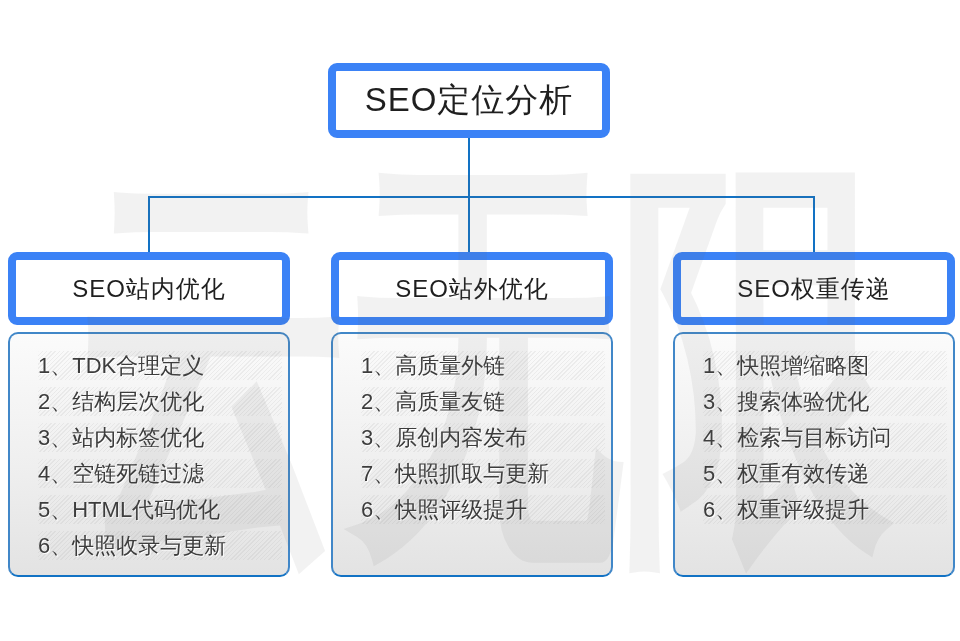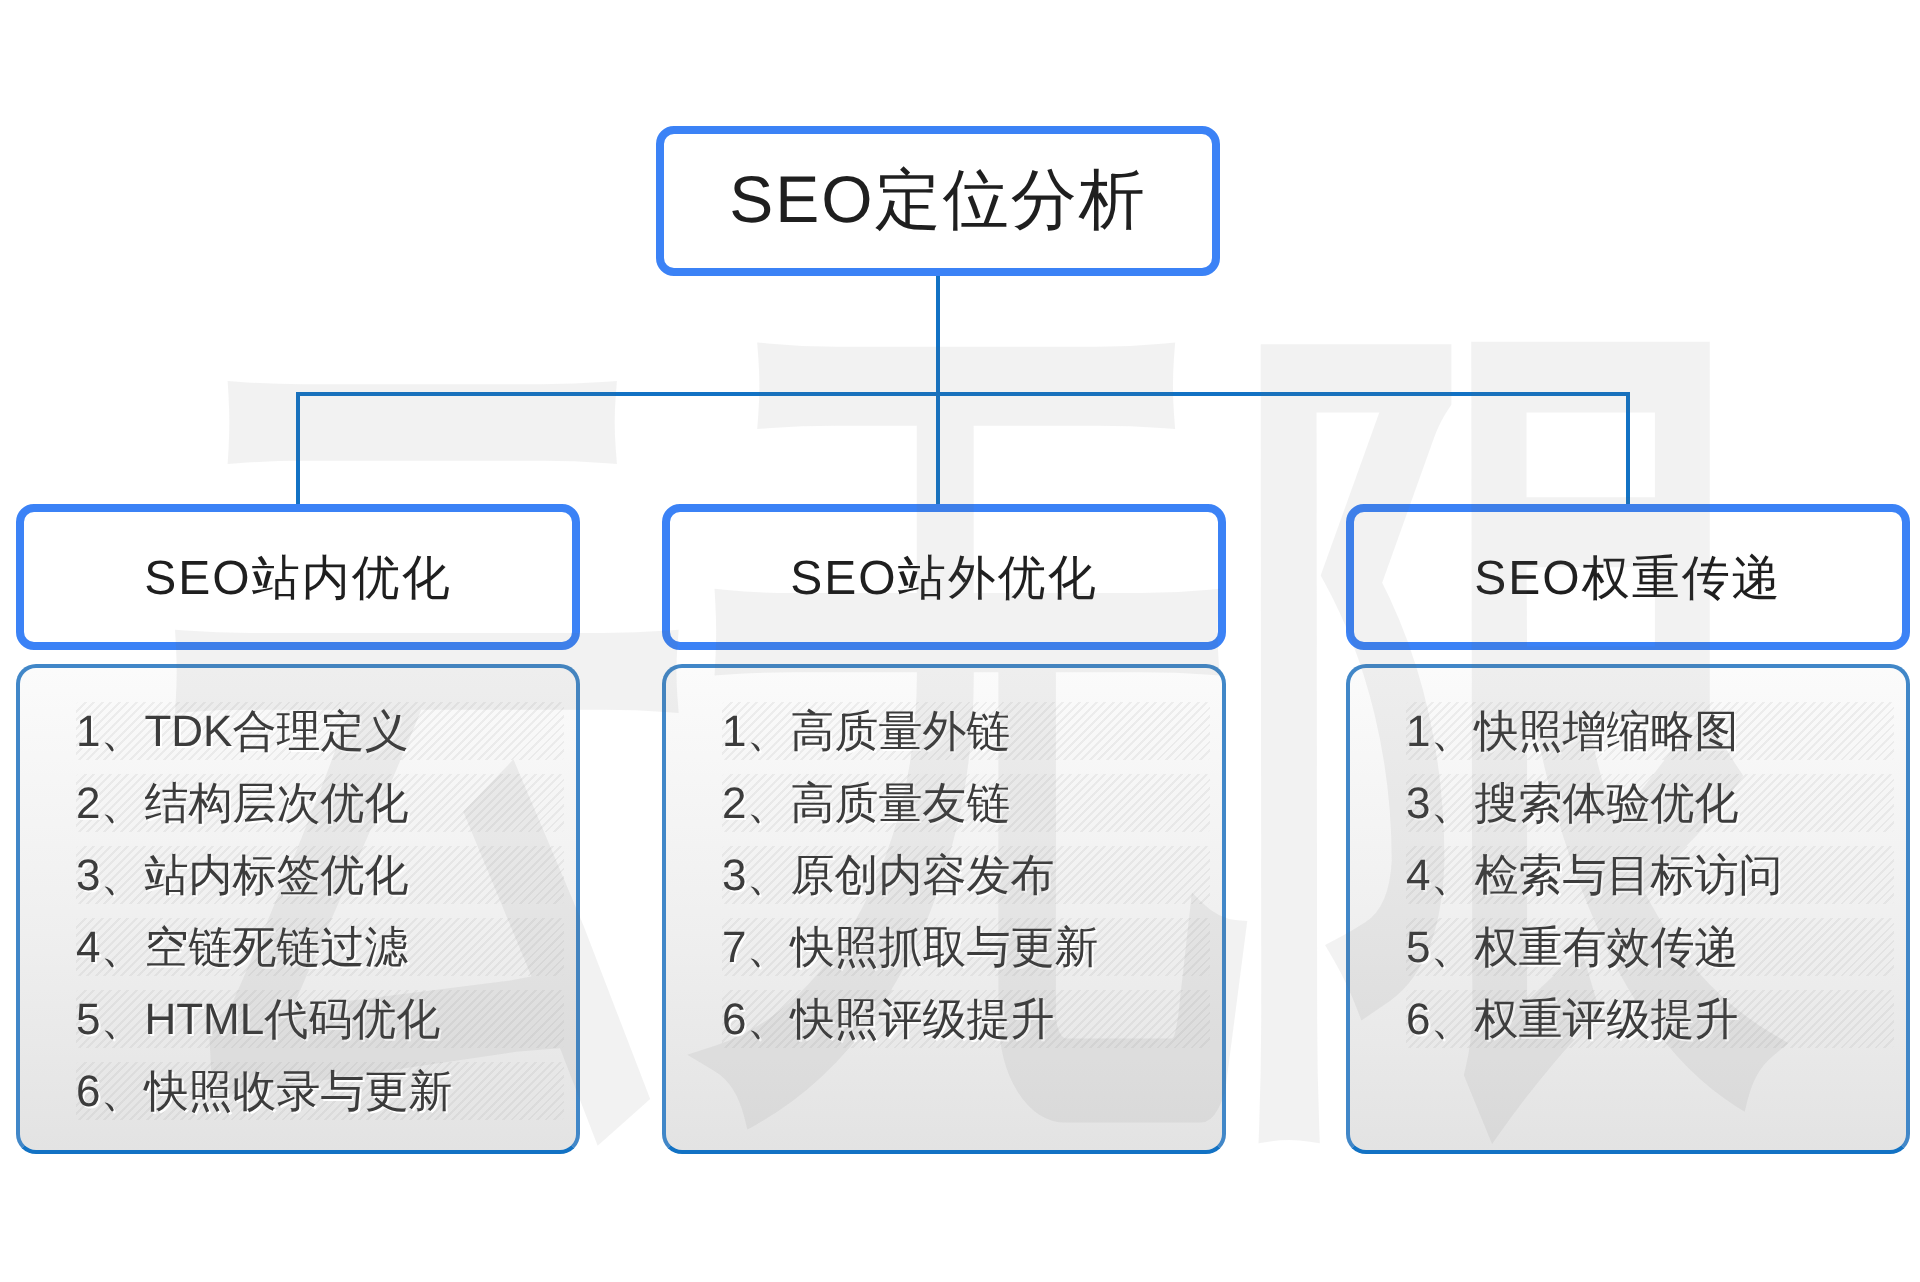--- a/index.html
+++ b/index.html
@@ -36,21 +36,21 @@
   .line-stem{left:468px;top:137px;height:60px;}
   .line-bar{left:148px;top:196px;width:667px;}
   .line-drop1{left:148px;top:196px;height:57px;}
   .line-drop2{left:468px;top:196px;height:57px;}
   .line-drop3{left:813px;top:196px;height:57px;}
 
   
   .node{
     position:absolute;
     background:#ffffff;
-    border:4px solid #3b82f6;
+    border:8px solid #3b82f6;
     border-radius:9px;
     display:flex;align-items:center;justify-content:center;
     z-index:2;
     box-sizing:border-box;
   }
   .node .node-title{
     font-size:24px;
     color:#1f1f1f;
     font-weight:400;
     letter-spacing:1px;

